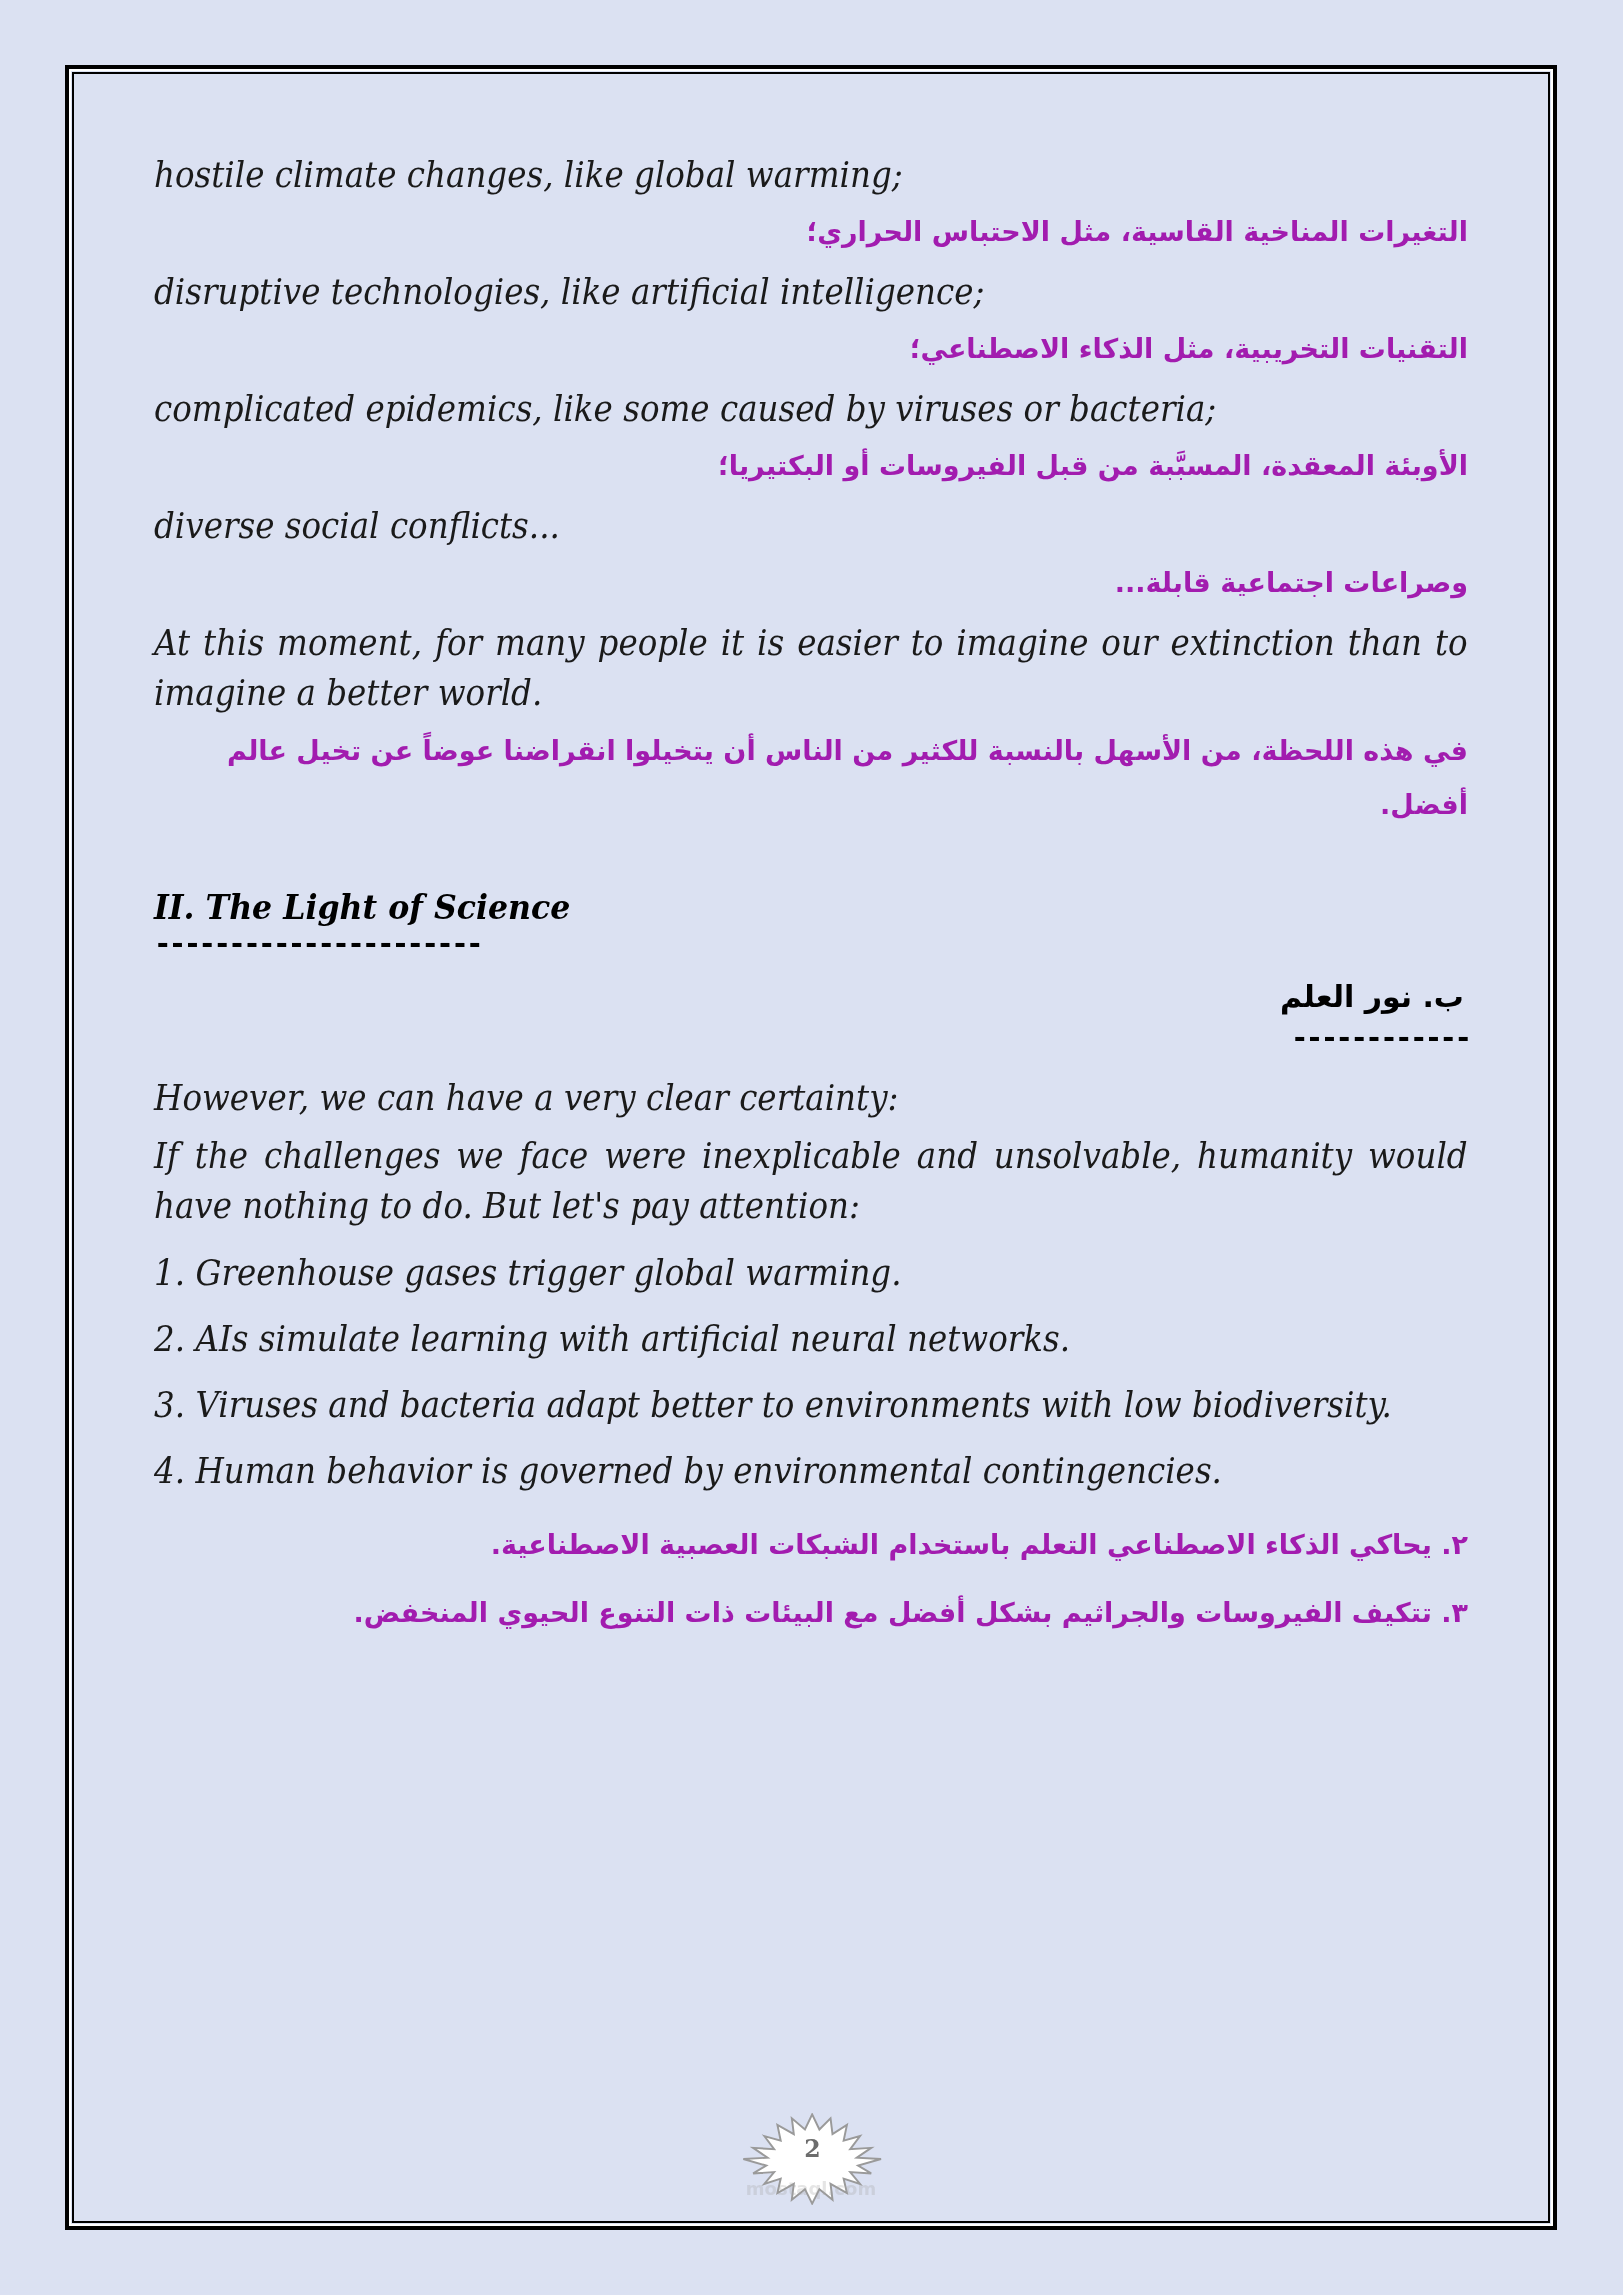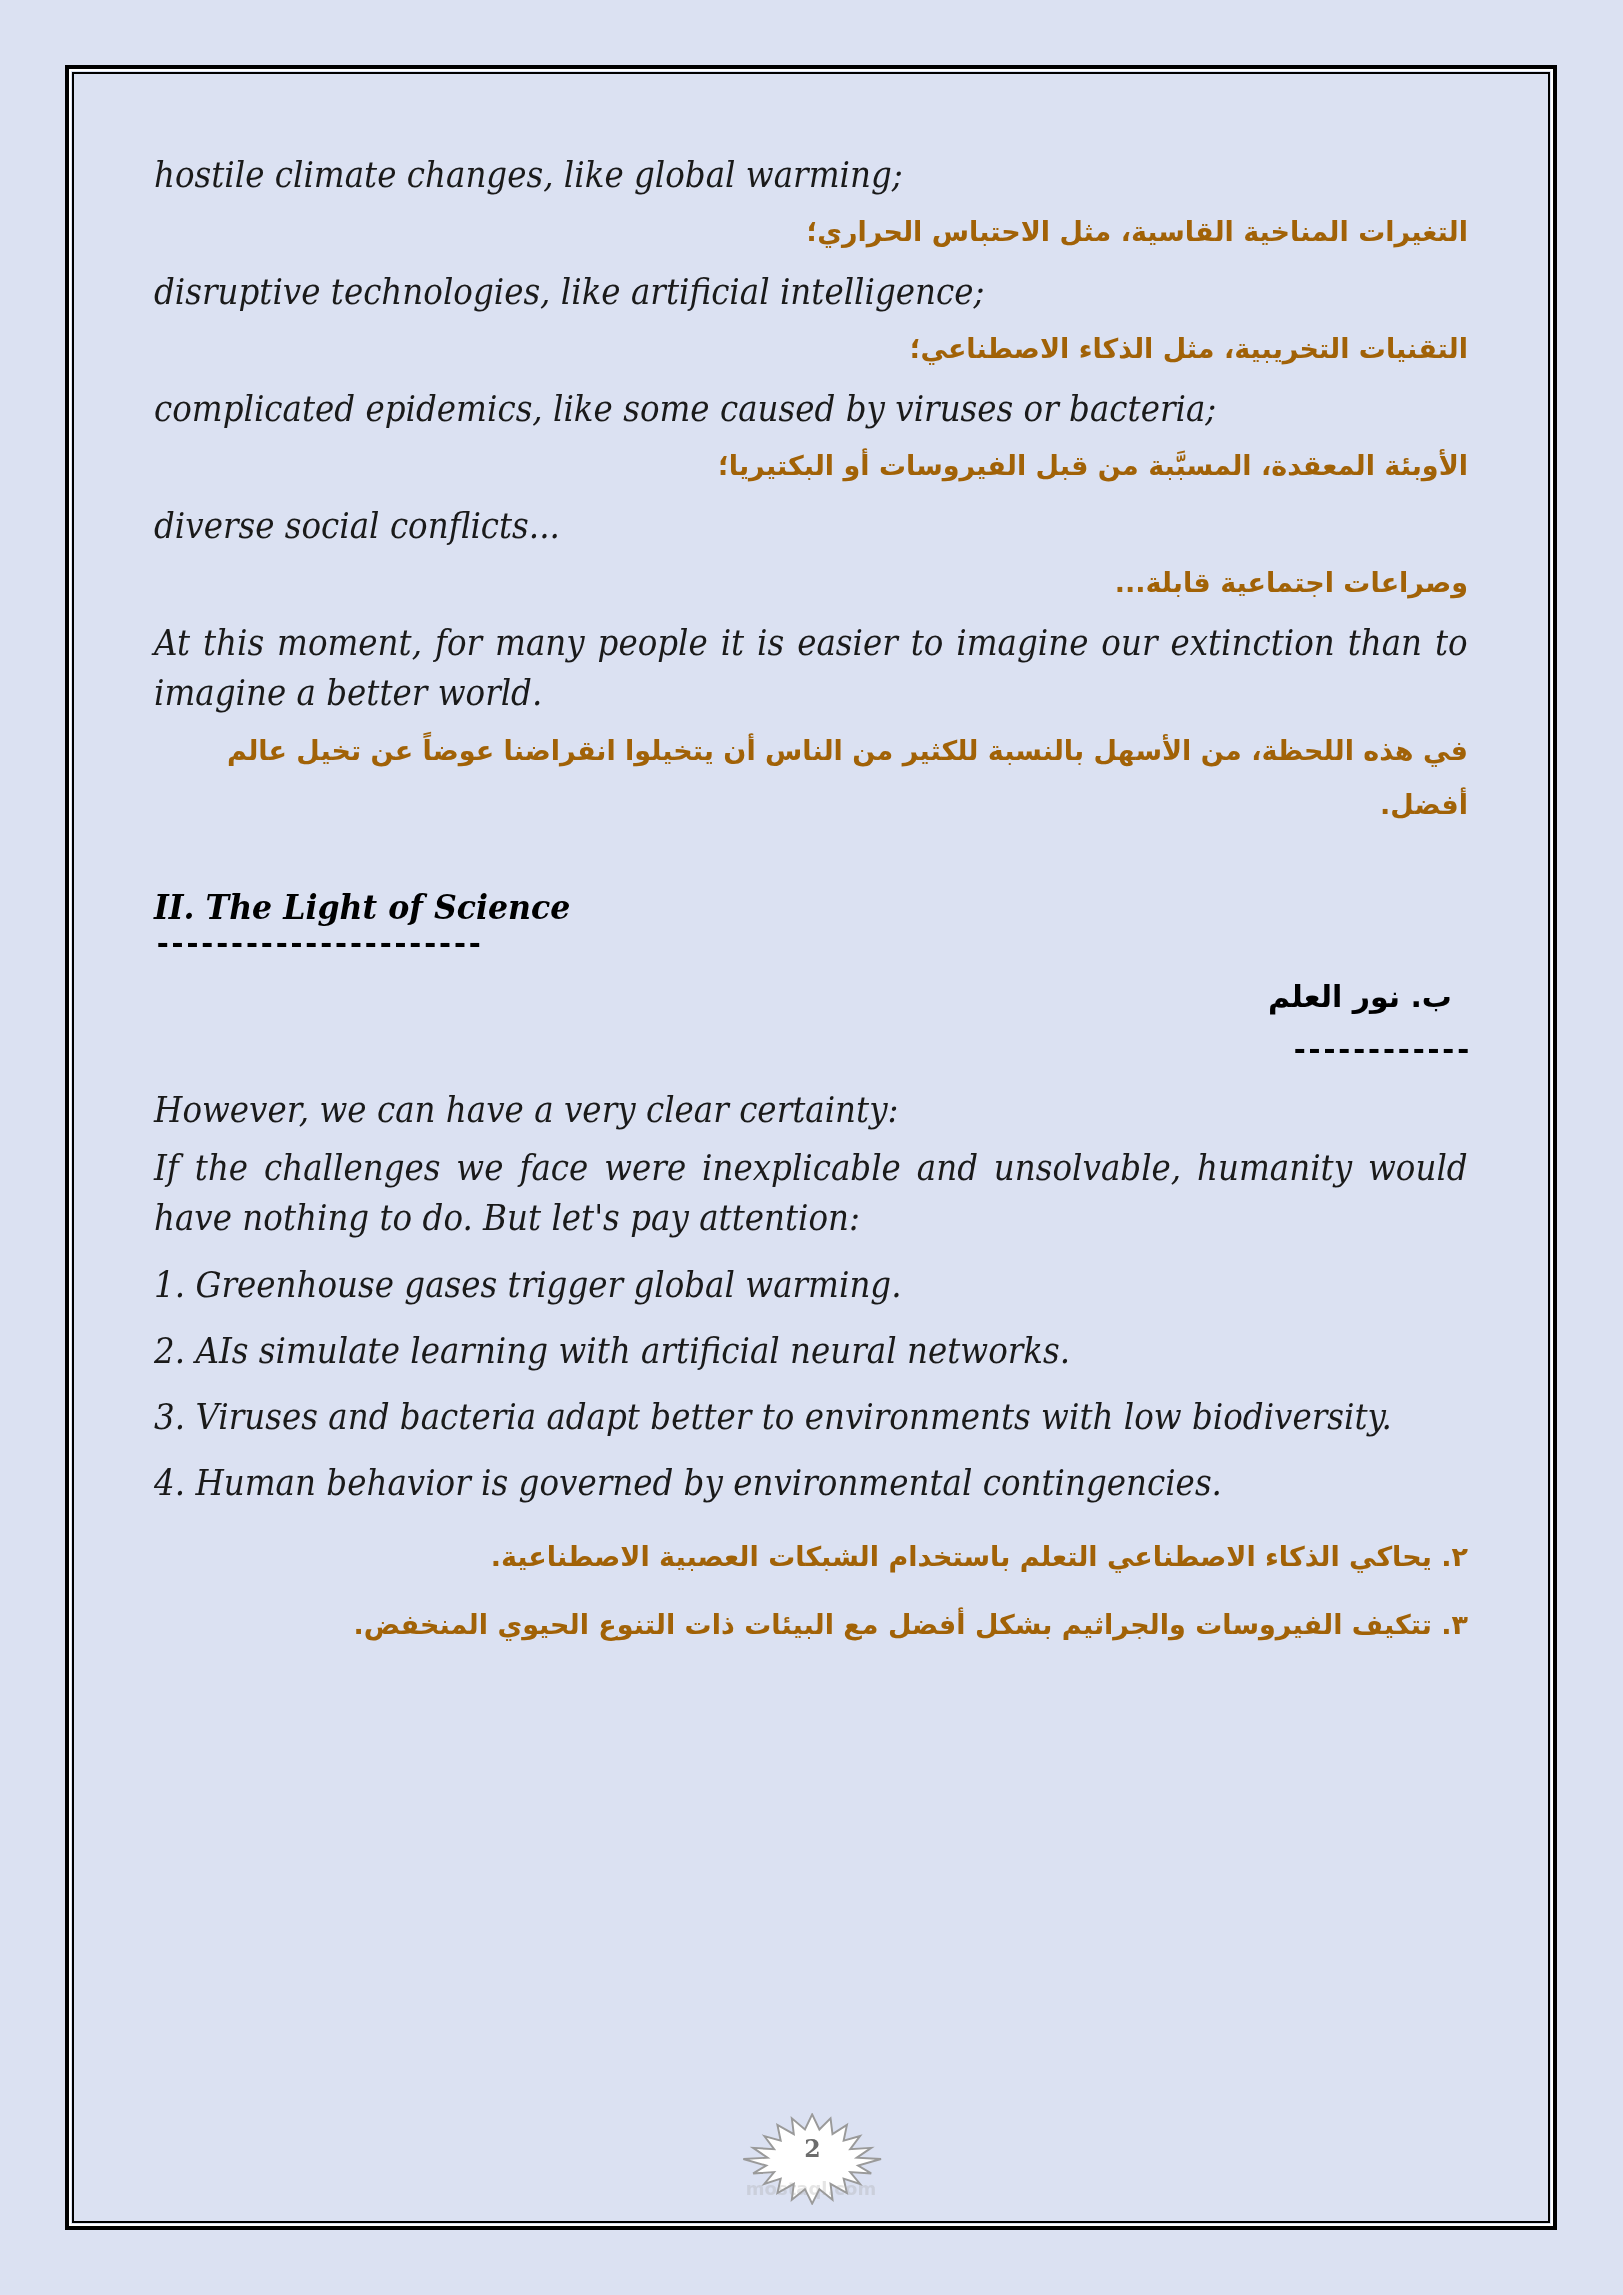--- a/index.html
+++ b/index.html
@@ -38,21 +38,21 @@
     margin: 0;
     text-align: justify;
     transform: scaleX(0.93);
     transform-origin: left;
     width: 107.5%;
   }
   .ar {
     font-family: "DejaVu Sans", "Liberation Sans", sans-serif;
     font-weight: bold;
     font-size: 27px;
-    color: #a16207;
+    color: #a21caf;
     direction: rtl;
     text-align: right;
     margin: 0;
     line-height: 54px;
   }
   .ar.justify { text-align: justify; text-align-last: right; }
   .heading-en {
     font-family: "DejaVu Serif", "Liberation Serif", serif;
     font-style: italic; font-weight: bold;
     font-size: 34px; color: #000;
@@ -67,21 +67,21 @@
     line-height: 26px;
     margin: 0;
     white-space: nowrap;
     overflow: hidden;
   }
   .heading-ar {
     font-family: "DejaVu Sans", sans-serif;
     font-weight: bold;
     font-size: 30px; color: #000;
     direction: rtl; text-align: right;
-    margin: 16px; line-height: 46px;
+    margin: 4px; line-height: 46px;
   }
   .page-badge {
     position: absolute;
     left: 742px; top: 2113px;
     width: 141px; height: 92px;
   }
   .page-badge svg { position: absolute; left: 0; top: 0; }
   .page-num {
     position: absolute;
     left: 0; top: 22px; width: 141px;

